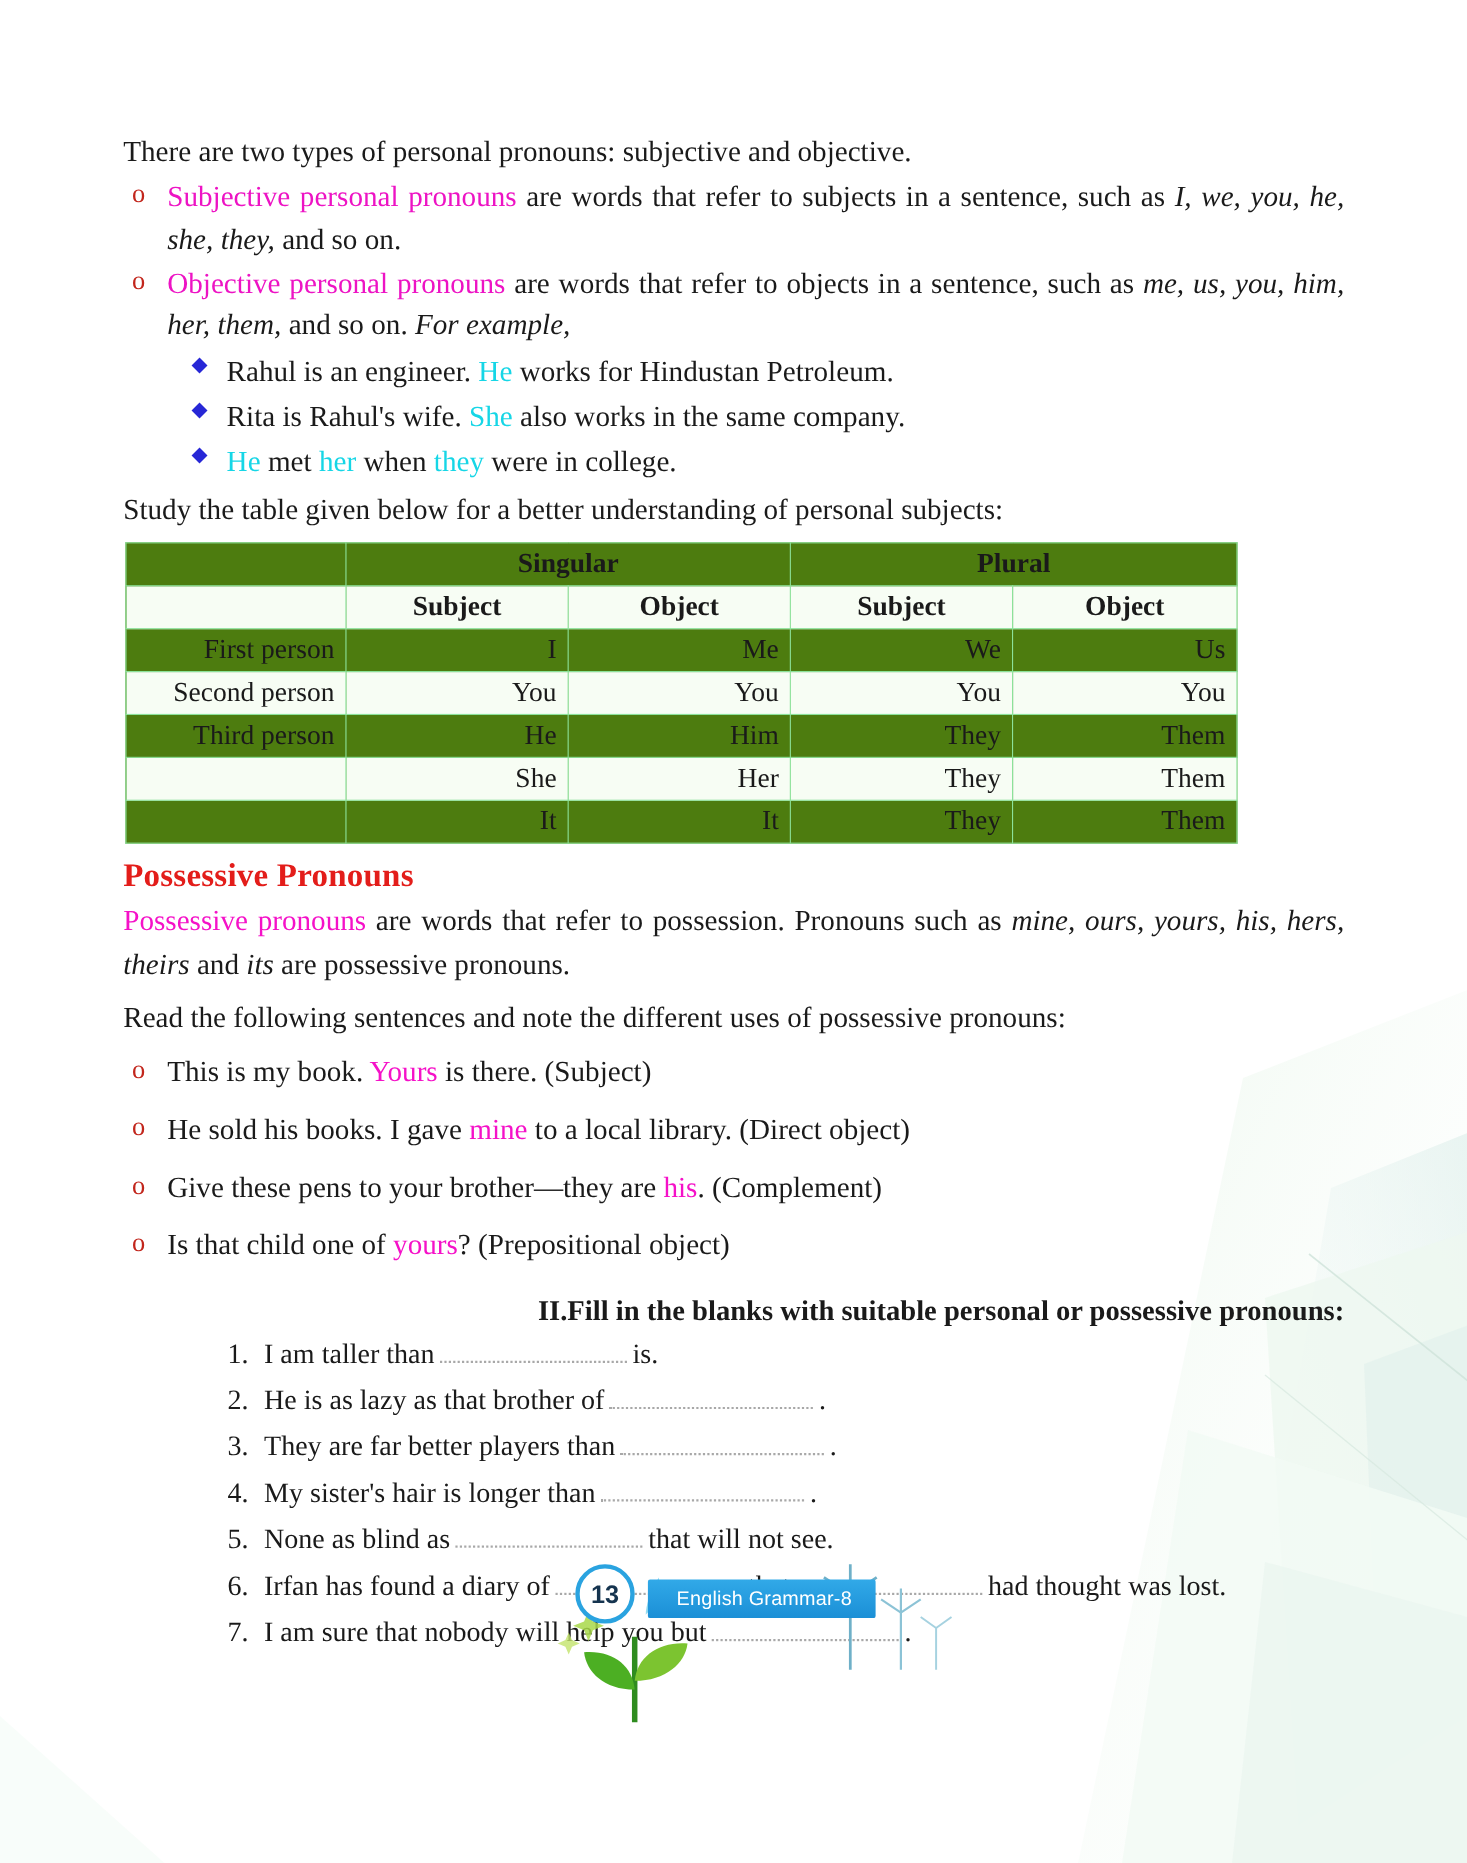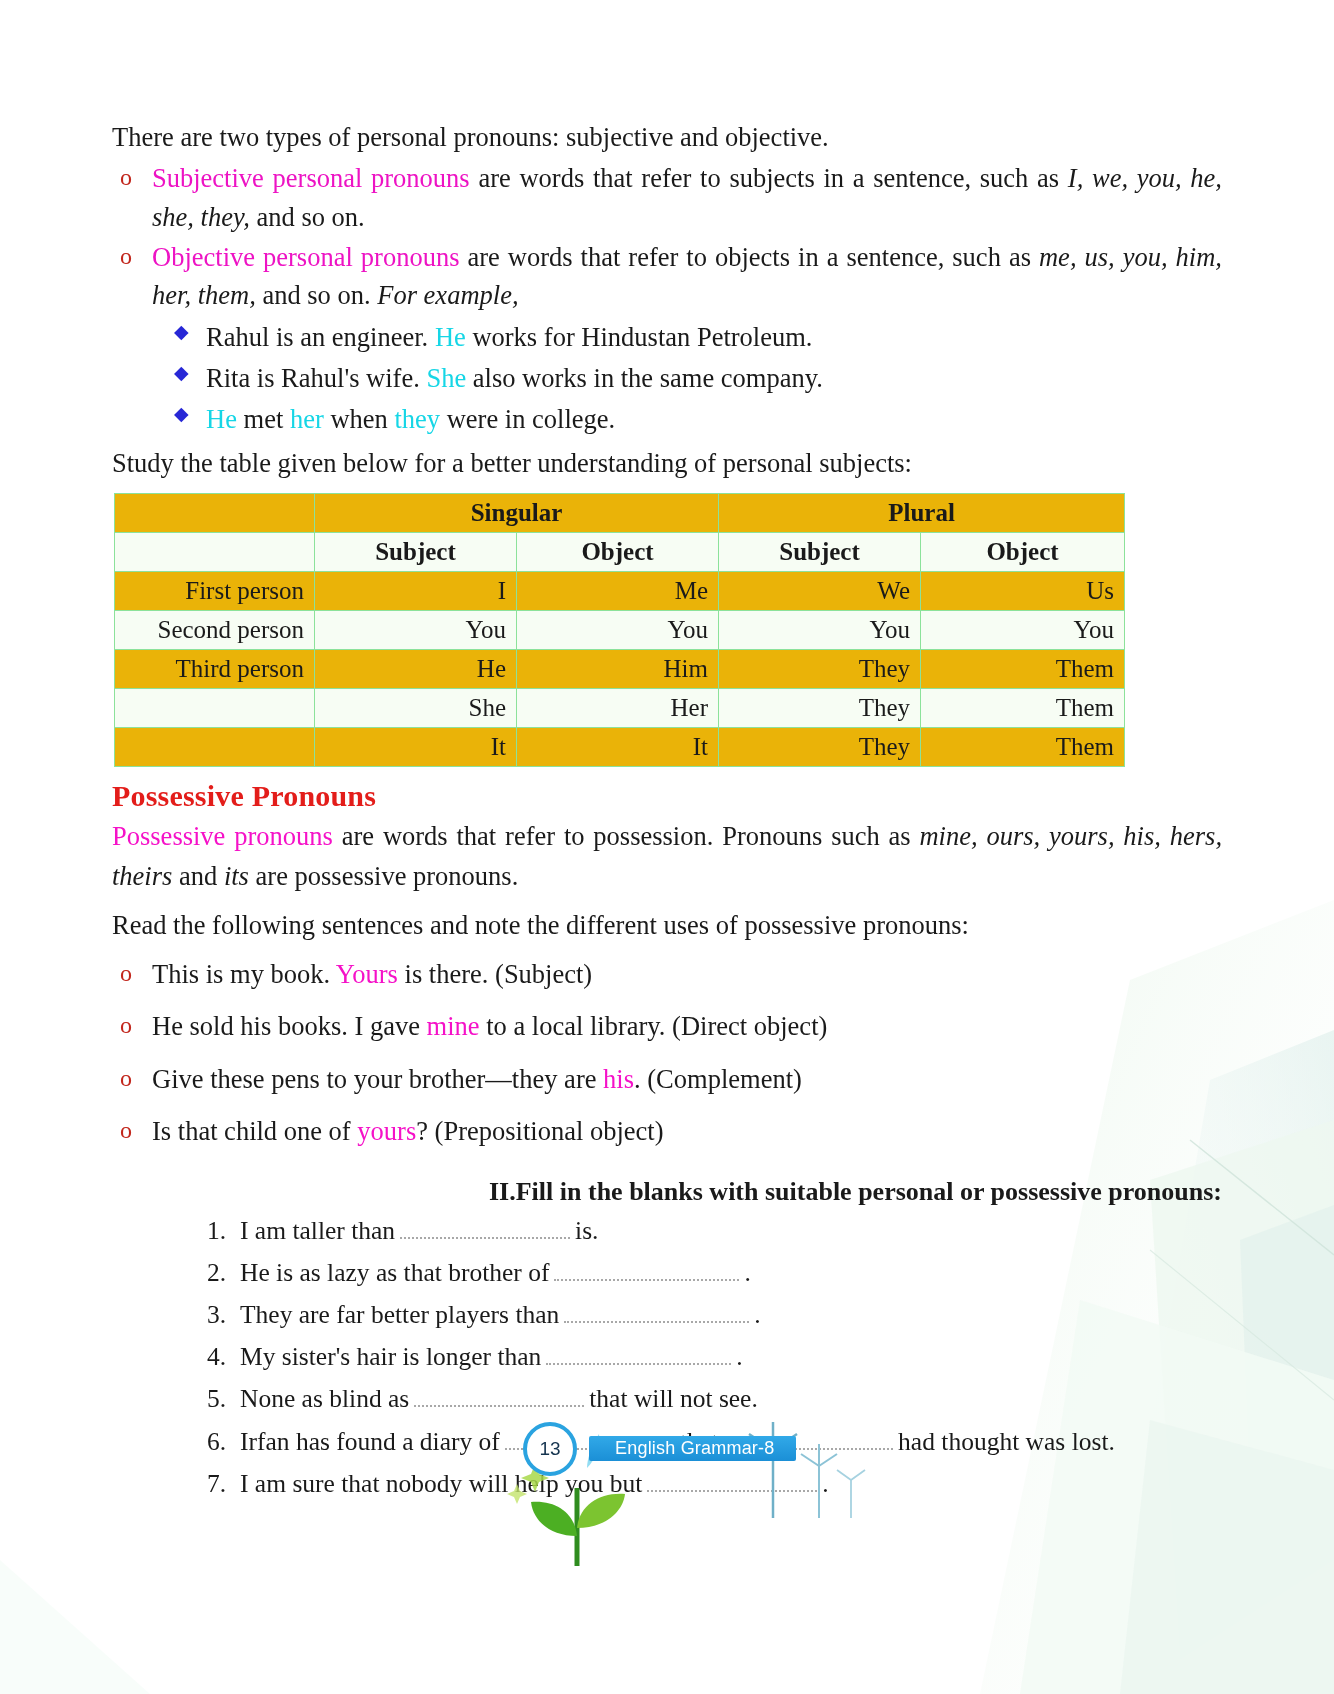--- a/index.html
+++ b/index.html
@@ -80,21 +80,21 @@
     top: 0px;
     color: #2727d6;
     font-size: 19px;
   }
 
   
   table.pron {
     border-collapse: collapse;
     width: 1010px;
     margin: 10px 0 6px 2px;
-    background: #eab308;
+    background: #4d7c0f;
     table-layout: fixed;
     padding-left: 28px;
   }
   table.pron td, table.pron th {
     border: 1px solid #8ce29a;
     padding: 5px 10px;
     font-size: 25px;
     font-weight: normal;
     text-align: right;
     height: 36px;
@@ -177,30 +177,30 @@
     width: 54px;
     height: 54px;
     border-radius: 50%;
     background: #ffffff;
     border: 4px solid #2aa3e0;
     box-sizing: border-box;
     display: flex;
     align-items: center;
     justify-content: center;
     font-family: "Liberation Sans", sans-serif;
-    font-weight: normal;
-    font-size: 19px;
+    font-weight: bold;
+    font-size: 23px;
     color: #15344f;
     z-index: 5;
   }
   .book-banner {
     position: absolute;
     left: 142px;
     top: 20px;
-    height: 25px;
+    height: 35px;
     padding: 0 22px 0 26px;
     background: linear-gradient(180deg,#31a9e8 0%, #1b8fd6 100%);
     color: #ffffff;
     font-family: "Liberation Sans", sans-serif;
     font-size: 18px;
     display: flex;
     align-items: center;
     border-radius: 2px;
     z-index: 4;
     letter-spacing: .2px;

